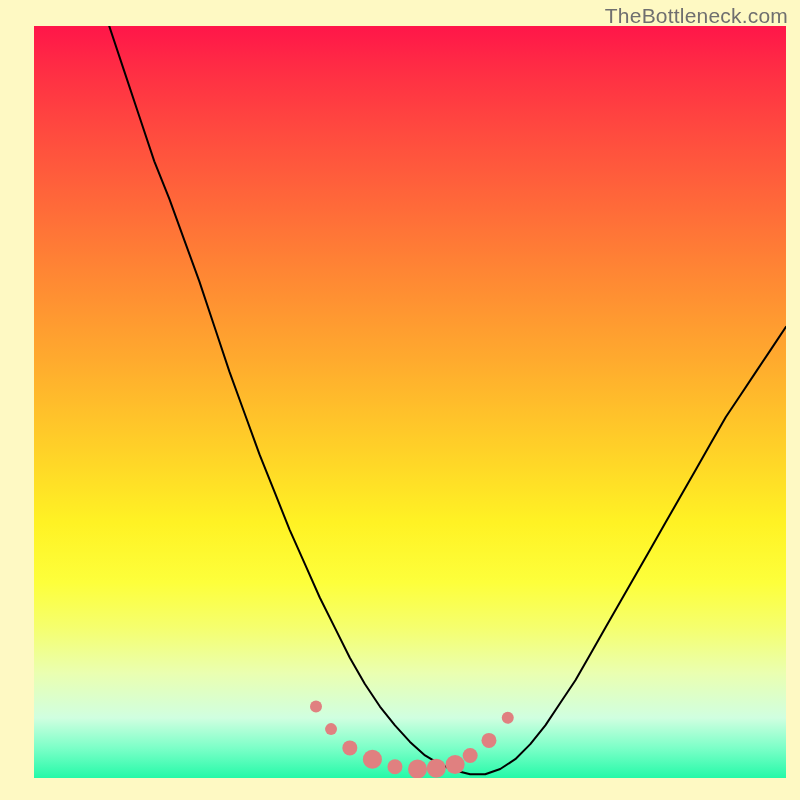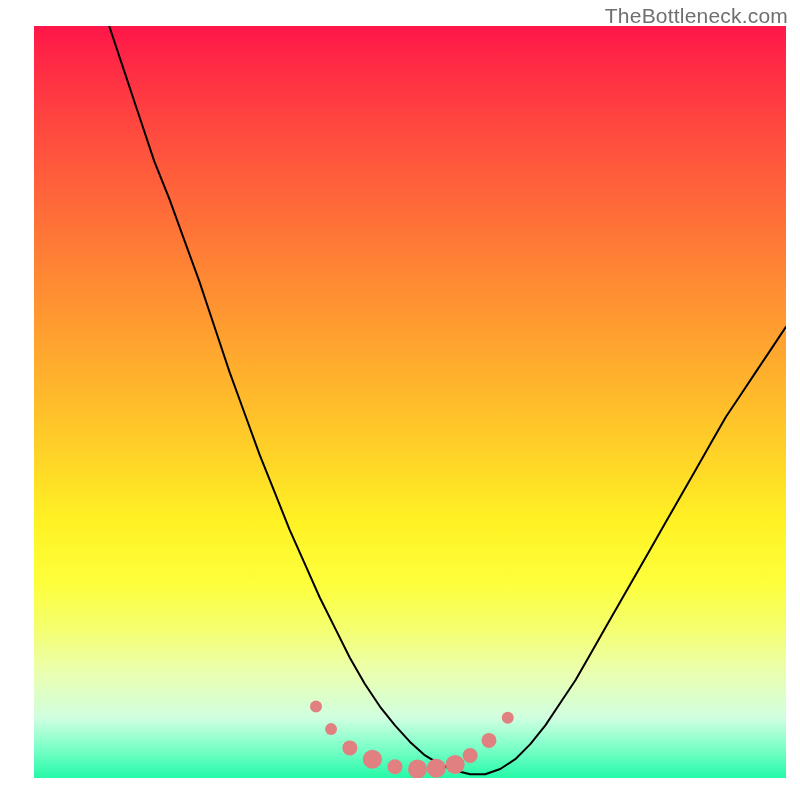--- a/index.html
+++ b/index.html
@@ -10,21 +10,21 @@
     background: #000;
     font-family: Arial, Helvetica, sans-serif;
     overflow: hidden;
   }
   .frame {
     position: absolute;
     left: 0;
     top: 0;
     width: 800px;
     height: 800px;
-    background: #ffffff;
+    background: #fef9c3;
   }
   .plot-area {
     position: absolute;
     left: 34px;
     top: 26px;
     width: 752px;
     height: 752px;
     background: linear-gradient(to bottom,
       #ff1649 0%,
       #ff2e44 6%,

